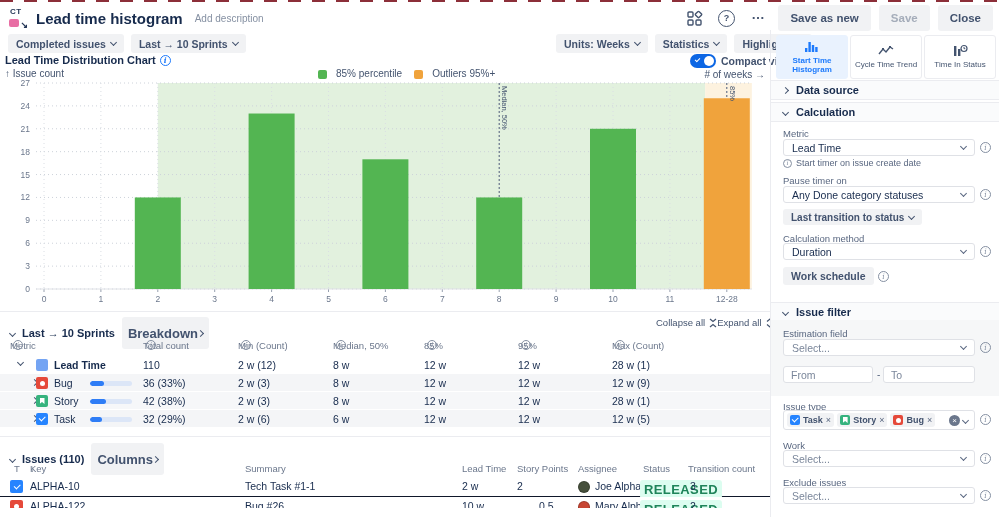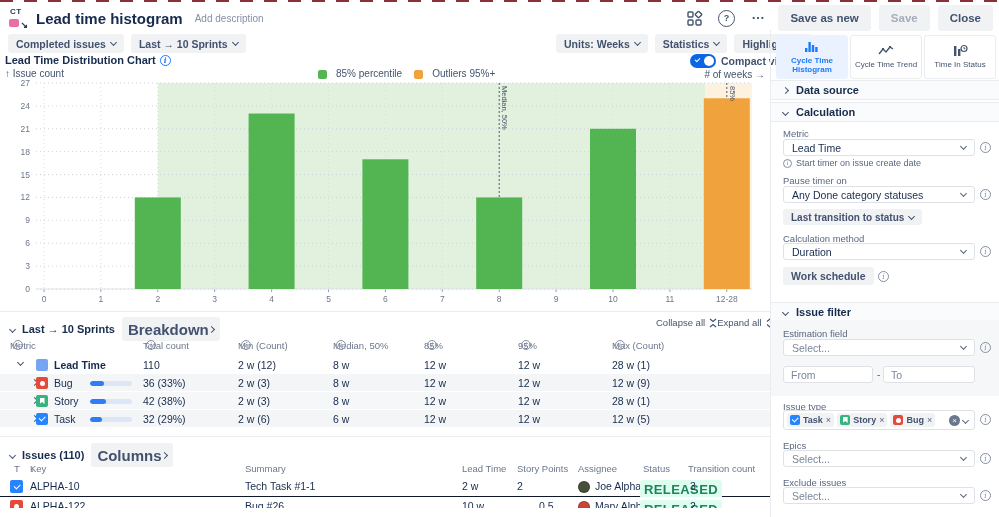--- a/index.html
+++ b/index.html
@@ -21,21 +21,21 @@
   .icon-btn{width:24px;height:24px;display:flex;align-items:center;justify-content:center;border-radius:3px;}
   .qmark{width:15px;height:15px;border:1.3px solid #44546f;border-radius:50%;font-size:9px;font-weight:bold;
          color:#44546f;display:flex;align-items:center;justify-content:center;}
   .dots{font-size:13px;font-weight:bold;color:#44546f;letter-spacing:1px;line-height:10px;}
   .btn{background:#f1f2f4;border-radius:3px;color:#42526e;font-weight:bold;font-size:11.5px;
        height:26px;display:flex;align-items:center;padding:0 12px;}
   .btn.disabled{color:#a5adba;}
   
   .chip{background:#f1f2f4;border-radius:3px;color:#42526e;font-weight:bold;font-size:10.5px;
         display:inline-flex;align-items:center;padding:0 8px;height:19px;}
-  .chip.sm{height:24px;font-size:15px;padding:0 6px;}
+  .chip.sm{height:32px;font-size:13px;padding:0 6px;}
   .cv{display:inline-block;width:4px;height:4px;border-right:1.4px solid currentColor;
       border-bottom:1.4px solid currentColor;transform:rotate(45deg);margin-left:5px;margin-top:-2px;}
   .cv.r{transform:rotate(-45deg);margin-top:0;}
   .toolbar-left{position:absolute;top:34px;left:8px;display:flex;gap:7px;}
   .toolbar-mid{position:absolute;top:34px;left:556px;display:flex;gap:7px;}
   
   .chart-title{position:absolute;top:54px;left:5px;font-size:11px;font-weight:bold;color:#172b4d;display:flex;gap:4px;align-items:center;}
   .info{width:11px;height:11px;border-radius:50%;border:1px solid #8590a2;color:#8590a2;font-size:7.5px;
         display:inline-flex;align-items:center;justify-content:center;flex:0 0 auto;
         font-family:"DejaVu Serif",serif;font-style:italic;box-sizing:border-box;}
@@ -438,21 +438,21 @@
 
   <div class="vdiv"></div>
   <div class="vtabs">
     <div class="vtab on">
       <svg width="18" height="13" viewBox="0 0 18 13">
         <rect x="2" y="8" width="2.4" height="4" fill="#1d7afc"></rect>
           <rect x="5.4" y="2" width="2.4" height="10" fill="#1d7afc"></rect>
         <rect x="8.8" y="5" width="2.4" height="7" fill="#1d7afc"></rect>
           <rect x="12.2" y="7" width="2.4" height="5" fill="#1d7afc"></rect>
       </svg>
-      <span>Cycle Time Histogram</span>
+      <span>Start Time Histogram</span>
     </div>
     <div class="vtab">
       <svg width="18" height="13" viewBox="0 0 18 13">
         <path d="M2 10 L6 5 L9 8 L13 3 L16 5" fill="none" stroke="#44546f" stroke-width="1.4"></path>
         <rect x="5" y="4" width="2" height="2" fill="#44546f"></rect>
           <rect x="12" y="2" width="2" height="2" fill="#44546f"></rect>
       </svg>
       <span>Cycle Time Trend</span>
     </div>
     <div class="vtab">
@@ -543,21 +543,21 @@
           <span class="g-dot"></span>
         </span>
       <span>Bug</span>
       <span class="x">×</span>
     </span>
     <span class="clear-ic">×</span>
     <span class="cv" style="color:#596780;margin:0;"></span>
   </div>
   <span class="info abs" style="top:414px;left:980px;">i</span>
 
-  <span class="lbl" style="top:440px;left:783px;">Epics</span>
+  <span class="lbl" style="top:440px;left:783px;">Work</span>
   <div class="sel placeholder" style="top:450px;">
     <span>Select...</span>
       <span class="cv"></span>
   </div>
   <span class="info abs" style="top:453px;left:980px;">i</span>
 
   <span class="lbl" style="top:477px;left:783px;">Exclude issues</span>
   <div class="sel placeholder" style="top:487px;">
     <span>Select...</span>
       <span class="cv"></span>

